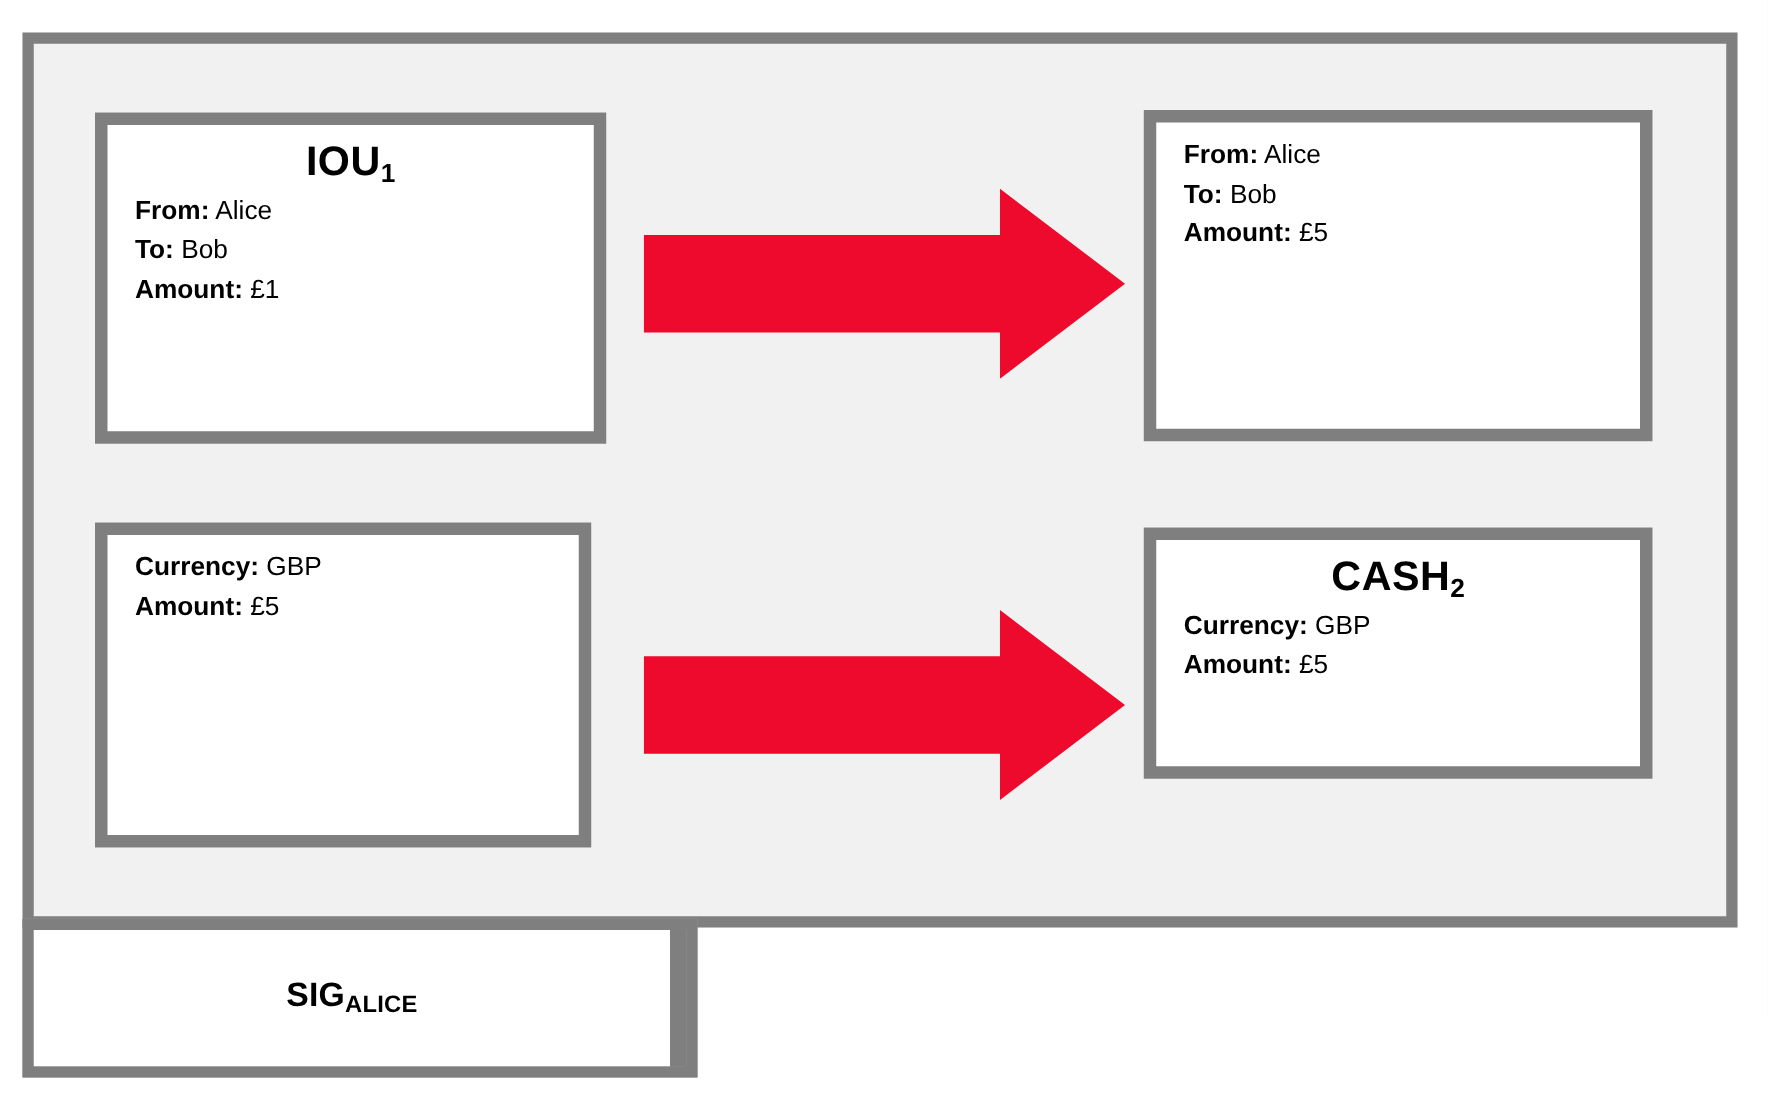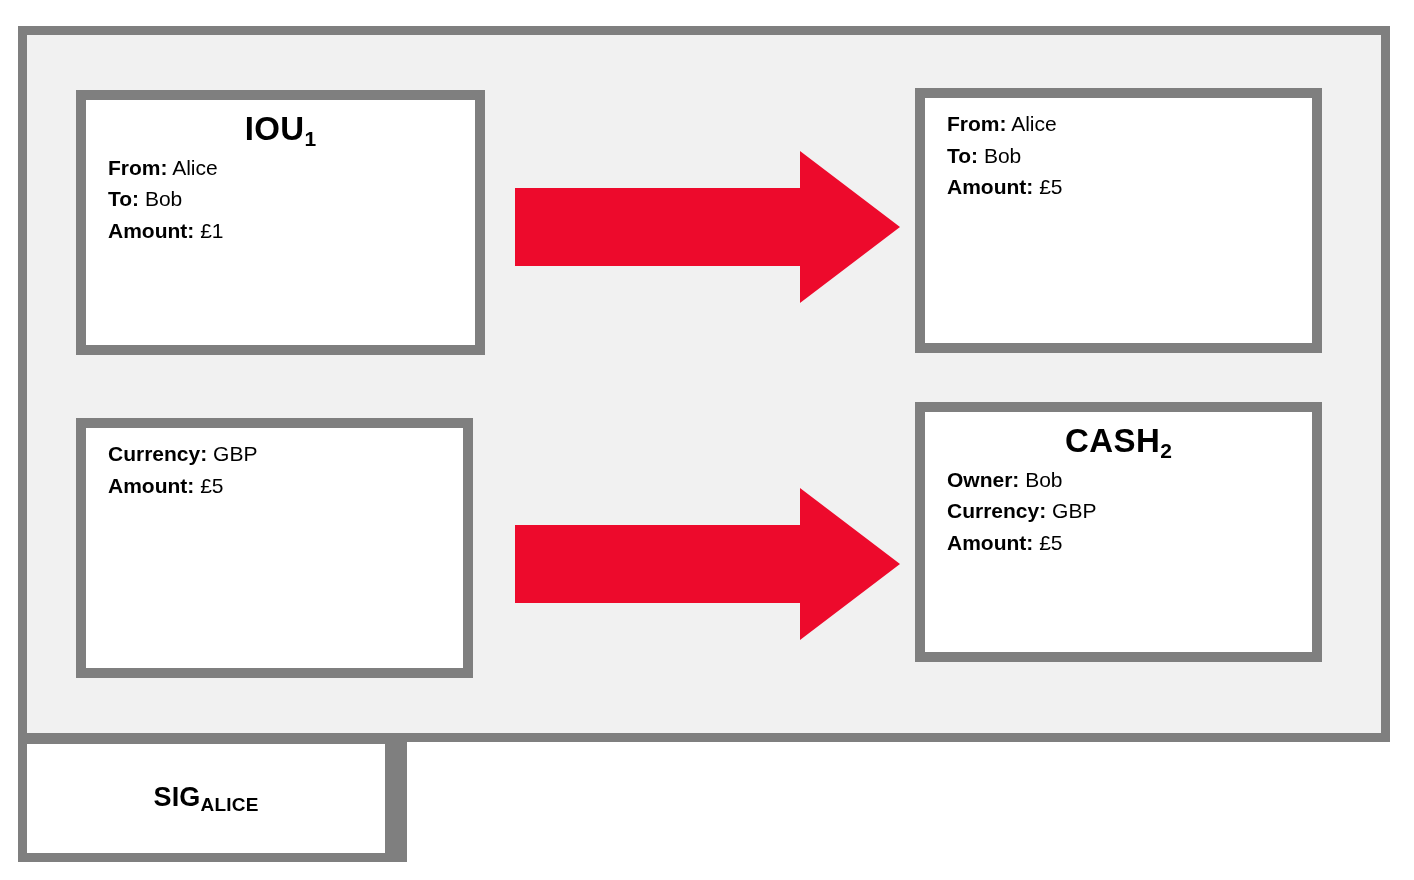--- a/index.html
+++ b/index.html
@@ -40,21 +40,21 @@
     box-sizing: border-box;
     border: 10px solid #7f7f7f;
     background: #ffffff;
     padding: 10px 0 0 0;
     overflow: hidden;
   }
 
   .box-iou1  { left: 76px;  top: 90px;  width: 409px; height: 265px; }
   .box-iou2  { left: 915px; top: 88px;  width: 407px; height: 265px; }
   .box-cash1 { left: 76px;  top: 418px; width: 397px; height: 260px; }
-  .box-cash2 { left: 915px; top: 402px; width: 407px; height: 260px; }
+  .box-cash2 { left: 915px; top: 422px; width: 407px; height: 201px; }
 
   .box-title {
     text-align: center;
     font-size: 33px;
     font-weight: bold;
     color: #000000;
     line-height: 1.18;
     letter-spacing: 0.4px;
     white-space: nowrap;
   }
@@ -88,21 +88,21 @@
     position: absolute;
   }
   .arrow-top    { left: 515px; top: 151px; width: 385px; height: 152px; }
   .arrow-bottom { left: 515px; top: 488px; width: 385px; height: 152px; }
 
   
   .sig-strip {
     position: absolute;
     left: 18px;
     top: 735px;
-    width: 389px;
+    width: 540px;
     height: 127px;
     box-sizing: border-box;
     border: 9px solid #7f7f7f;
     background: #a3a3a3;
     display: flex;
     flex-direction: row;
   }
   .sig-box {
     flex: 1 1 0;
     background: #ffffff;
@@ -185,24 +185,20 @@
       </li>
     </ul>
   </div>
 
   <div class="state-box box-cash2">
     <div class="box-title">
       <span>CASH</span><span class="sub">2</span>
     </div>
     <ul class="field-list">
       <li class="field-row">
-        <span class="field-label">Owner:</span>
-        <span class="field-value">Bob</span>
-      </li>
-      <li class="field-row">
         <span class="field-label">Currency:</span>
         <span class="field-value">GBP</span>
       </li>
       <li class="field-row">
         <span class="field-label">Amount:</span>
         <span class="field-value">£5</span>
       </li>
     </ul>
   </div>
 

